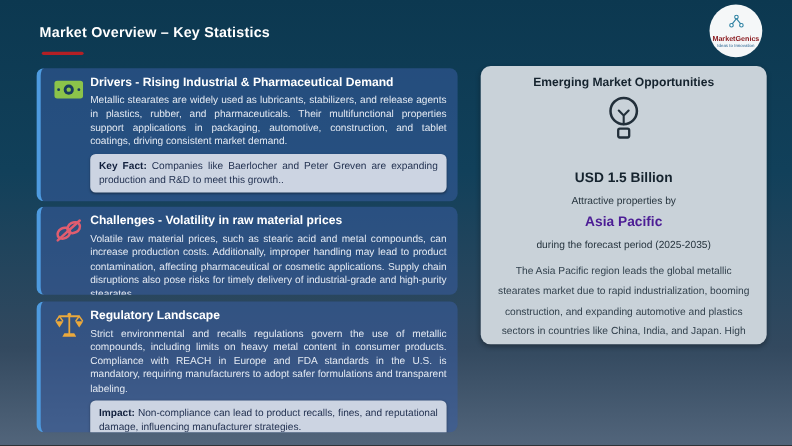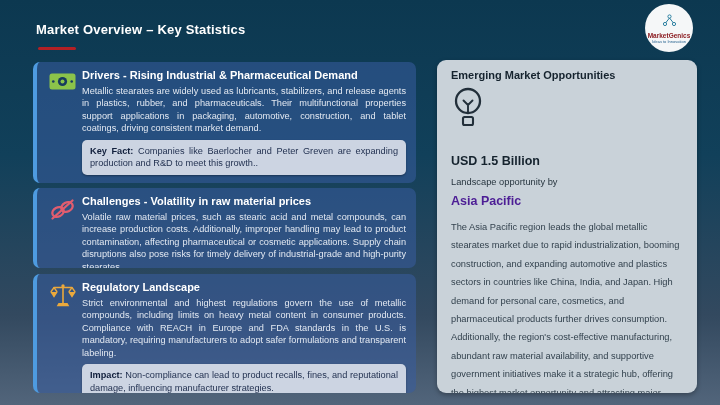--- a/index.html
+++ b/index.html
@@ -47,23 +47,23 @@
     box-shadow: 0 1px 2px rgba(0,0,0,0.35);
     text-align: justify;
   }
   .callout-label { font-weight: bold; color: #111f3c; }
 
   #section-drivers    { top: 62px;  height: 121px; }
   #section-challenges { top: 188px; height: 80px;  }
   #section-regulatory { top: 274px; height: 119px; }
 
   .panel {
-    position: absolute; left: 437px; top: 60px; width: 260px; height: 333px;
+    position: absolute; left: 437px; top: 60px; width: 260px; height: 253px;
     background: #c9d2d9; border-radius: 9px;
-    padding: 9px 14px; text-align: left; color: #2b3b49;
+    padding: 9px 14px; text-align: center; color: #2b3b49;
     overflow: hidden;
     box-shadow: 0 2px 5px rgba(0,0,0,0.3);
   }
   .panel-title { font-size: 11px; font-weight: bold; color: #15232e; }
   .panel-icon { margin: 5px auto 0; height: 46px; }
   .panel-value  { font-size: 12.5px; font-weight: bold; color: #15232e; margin-top: 22px; }
   .panel-sub    { font-size: 9.3px; color: #27353f; margin-top: 9px; }
   .panel-region { font-size: 12.5px; font-weight: bold; color: #4c1d95; margin-top: 7px; }
   .panel-period { font-size: 9.3px; color: #27353f; margin-top: 9px; }
   .panel-desc   { font-size: 9.3px; line-height: 18.4px; color: #33424e; margin-top: 10px; }
@@ -136,34 +136,35 @@
           <line x1="23" y1="4.5" x2="19.8" y2="9"></line>
           <line x1="23" y1="4.5" x2="26.2" y2="9"></line>
         </g>
         <circle cx="14" cy="3" r="1.7" fill="#eba93c"></circle>
         <path d="M1.3 9 L8.7 9 L5 14.8 Z" fill="#eba93c"></path>
         <path d="M19.3 9 L26.7 9 L23 14.8 Z" fill="#eba93c"></path>
         <path d="M9.5 20 h9 l1.8 3.2 h-12.6 Z" fill="#eba93c"></path>
       </svg>
     </span>
     <div class="section-title">Regulatory Landscape</div>
-    <div class="section-body">Strict environmental and highest regulations govern the use of metallic compounds, including limits on heavy metal content in consumer products. Compliance with REACH in Europe and FDA standards in the U.S. is mandatory, requiring manufacturers to adopt safer formulations and transparent labeling.</div>
+    <div class="section-body">Strict environmental and recalls regulations govern the use of metallic compounds, including limits on heavy metal content in consumer products. Compliance with REACH in Europe and FDA standards in the U.S. is mandatory, requiring manufacturers to adopt safer formulations and transparent labeling.</div>
     <div class="callout">
       <span class="callout-label">Impact:</span><span> Non-compliance can lead to product recalls, fines, and reputational damage, influencing manufacturer strategies.</span>
     </div>
   </div>
 
   <div class="panel">
     <div class="panel-title">Emerging Market Opportunities</div>
     <div class="panel-icon">
       <svg width="34" height="45" viewBox="0 0 34 45">
         <circle cx="17" cy="15" r="12" fill="none" stroke="#222f3a" stroke-width="2.3"></circle>
         <path d="M17 27 V 19 M17 19 L 12.5 14.5 M17 19 L 21.5 14.5" fill="none" stroke="#222f3a" stroke-width="1.9" stroke-linecap="round"></path>
         <rect x="12" y="31" width="10" height="8" rx="1.5" fill="none" stroke="#222f3a" stroke-width="2.1"></rect>
       </svg>
     </div>
     <div class="panel-value">USD 1.5 Billion</div>
-    <div class="panel-sub">Landscape opportunity by</div>
+    <div class="panel-sub">Attractive properties by</div>
     <div class="panel-region">Asia Pacific</div>
+    <div class="panel-period">during the forecast period (2025-2035)</div>
     <div class="panel-desc">The Asia Pacific region leads the global metallic stearates market due to rapid industrialization, booming construction, and expanding automotive and plastics sectors in countries like China, India, and Japan. High demand for personal care, cosmetics, and pharmaceutical products further drives consumption. Additionally, the region's cost-effective manufacturing, abundant raw material availability, and supportive government initiatives make it a strategic hub, offering the highest market opportunity and attracting major global players.</div>
   </div>
 
 </div>
 
 </body></html>

